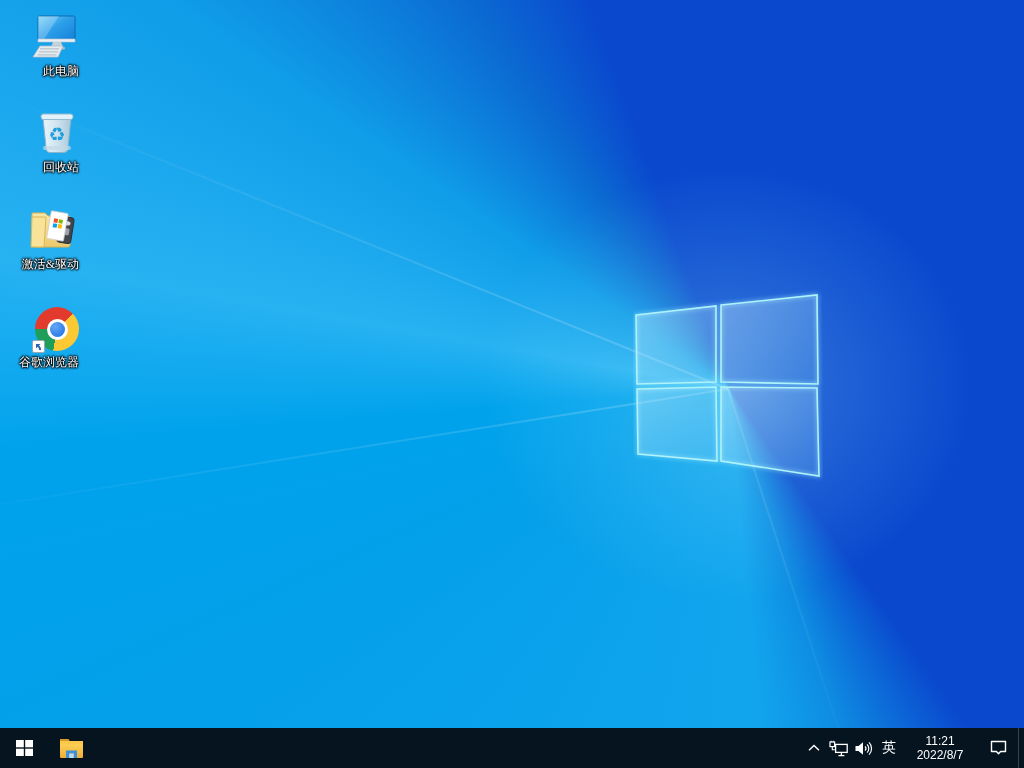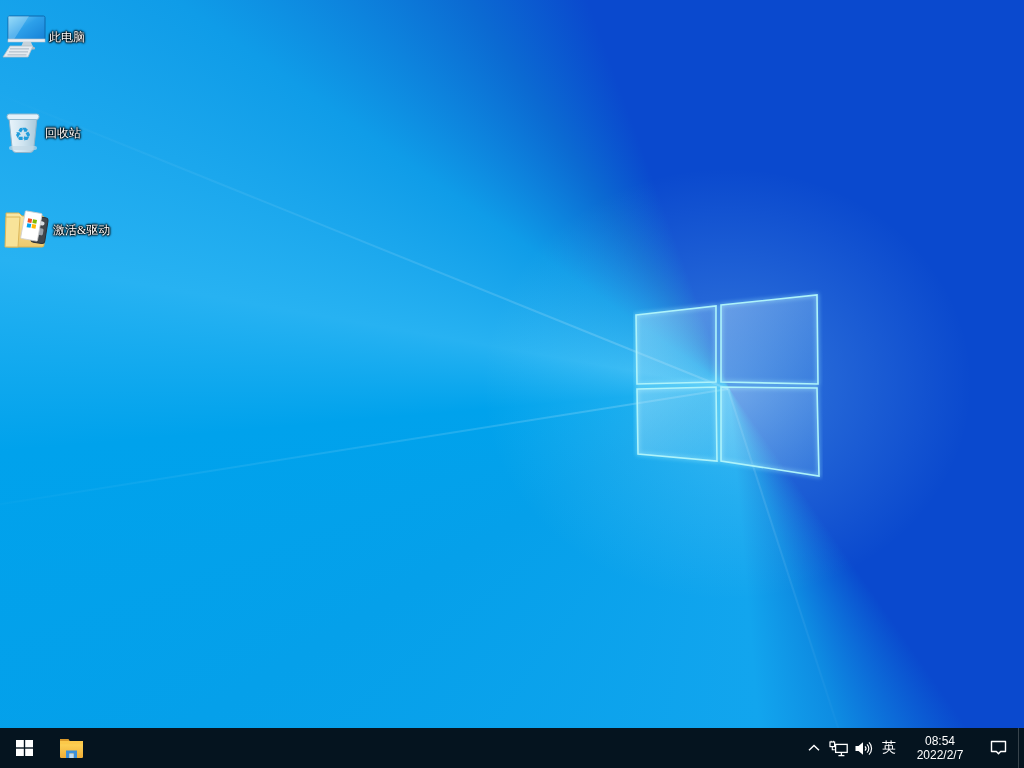--- a/index.html
+++ b/index.html
@@ -31,21 +31,21 @@
   }
   .ray.r1 { width:800px; transform:rotate(202deg); }
   .ray.r2 { width:800px; transform:rotate(171deg); }
   .ray.r3 { width:420px; transform:rotate(72deg); opacity:.7; }
 
   .winlogo { position:absolute; left:633px; top:289px; }
 
   
   .dicon {
     position:absolute; left:1px; width:78px; padding-top:2px;
-    display:flex; flex-direction:row; align-items:center;
+    display:flex; flex-direction:column; align-items:flex-end;
     cursor:default;
   }
   .dicon .art { height:50px; display:flex; align-items:flex-end; justify-content:center; }
   .dicon .label {
     margin-top:5px; font-size:12px; line-height:13px; color:#fff; text-align:center;
     text-shadow:0 0 1px #000, 0 1px 2px #000, 1px 0 2px #000, -1px 0 2px #000, 0 -1px 2px #000;
     white-space:nowrap;
   }
   .pos-0 { top:8px; }  .pos-1 { top:104px; }  .pos-2 { top:201px;font-family:Liberation Serif, serif; }  .pos-3 { top:299px; }
 
@@ -188,20 +188,34 @@
           <rect x="30" y="14" width="4" height="4" fill="#7fba00"></rect>
           <rect x="25" y="19" width="4" height="4" fill="#00a4ef"></rect>
           <rect x="30" y="19" width="4" height="4" fill="#ffb900"></rect>
         </g>
         <path d="M5 12 L19 12 L17 42 L4 42 Z" fill="#f8e399" stroke="#dcb75b" stroke-width="1"></path>
       </svg>
     </div>
     <div class="label">激活&amp;驱动</div>
   </div>
 
+  <div class="dicon pos-3">
+    <div class="art">
+      <div class="chrome-ball">
+        <div class="white-ring"></div>
+        <div class="blue-core"></div>
+        <div class="shortcut-badge">
+          <svg width="9" height="9" viewBox="0 0 10 10">
+            <path d="M2.2 2.2 L7.2 2.2 L5.6 3.8 C7.2 5.1 7.9 6.8 7.9 8.9 L5.7 8.9 C5.7 7.3 5.1 6.2 4.0 5.3 L2.2 7.1 Z" fill="#2f5fb0"></path>
+          </svg>
+        </div>
+      </div>
+    </div>
+    <div class="label">谷歌浏览器</div>
+  </div>
 
   <div class="taskbar">
     <div class="tb-btn start-btn">
       <svg width="17" height="16" viewBox="0 0 17 16" fill="#fff">
         <rect x="0" y="0" width="7.8" height="7.3"></rect>
         <rect x="9.2" y="0" width="7.8" height="7.3"></rect>
         <rect x="0" y="8.7" width="7.8" height="7.3"></rect>
         <rect x="9.2" y="8.7" width="7.8" height="7.3"></rect>
       </svg>
     </div>
@@ -242,22 +256,22 @@
           <path d="M1.5 5 h3 L9 1.2 v12.6 L4.5 10 h-3 Z" fill="#fff"></path>
           <path d="M11 5.4 a3 3 0 0 1 0 4.2" fill="none" stroke="#fff" stroke-width="1.2"></path>
           <path d="M13 3.4 a5.6 5.6 0 0 1 0 8.2" fill="none" stroke="#fff" stroke-width="1.2"></path>
           <path d="M15 1.4 a8.6 8.6 0 0 1 0 12.2" fill="none" stroke="#fff" stroke-width="1.2"></path>
         </svg>
       </div>
       <div class="tray-btn w-ime">
         <span class="ime">英</span>
       </div>
       <div class="clock">
-        <span>08:54</span>
-        <span>2022/2/7</span>
+        <span>11:21</span>
+        <span>2022/8/7</span>
       </div>
       <div class="tray-btn action-btn">
         <svg width="19" height="18" viewBox="0 0 19 18">
           <path d="M2.5 2.5 H16.5 V12.5 H11.6 L9.5 14.8 L7.4 12.5 H2.5 Z" fill="none" stroke="#fff" stroke-width="1.4" stroke-linejoin="round"></path>
         </svg>
       </div>
       <div class="show-desktop"></div>
     </div>
   </div>
 

